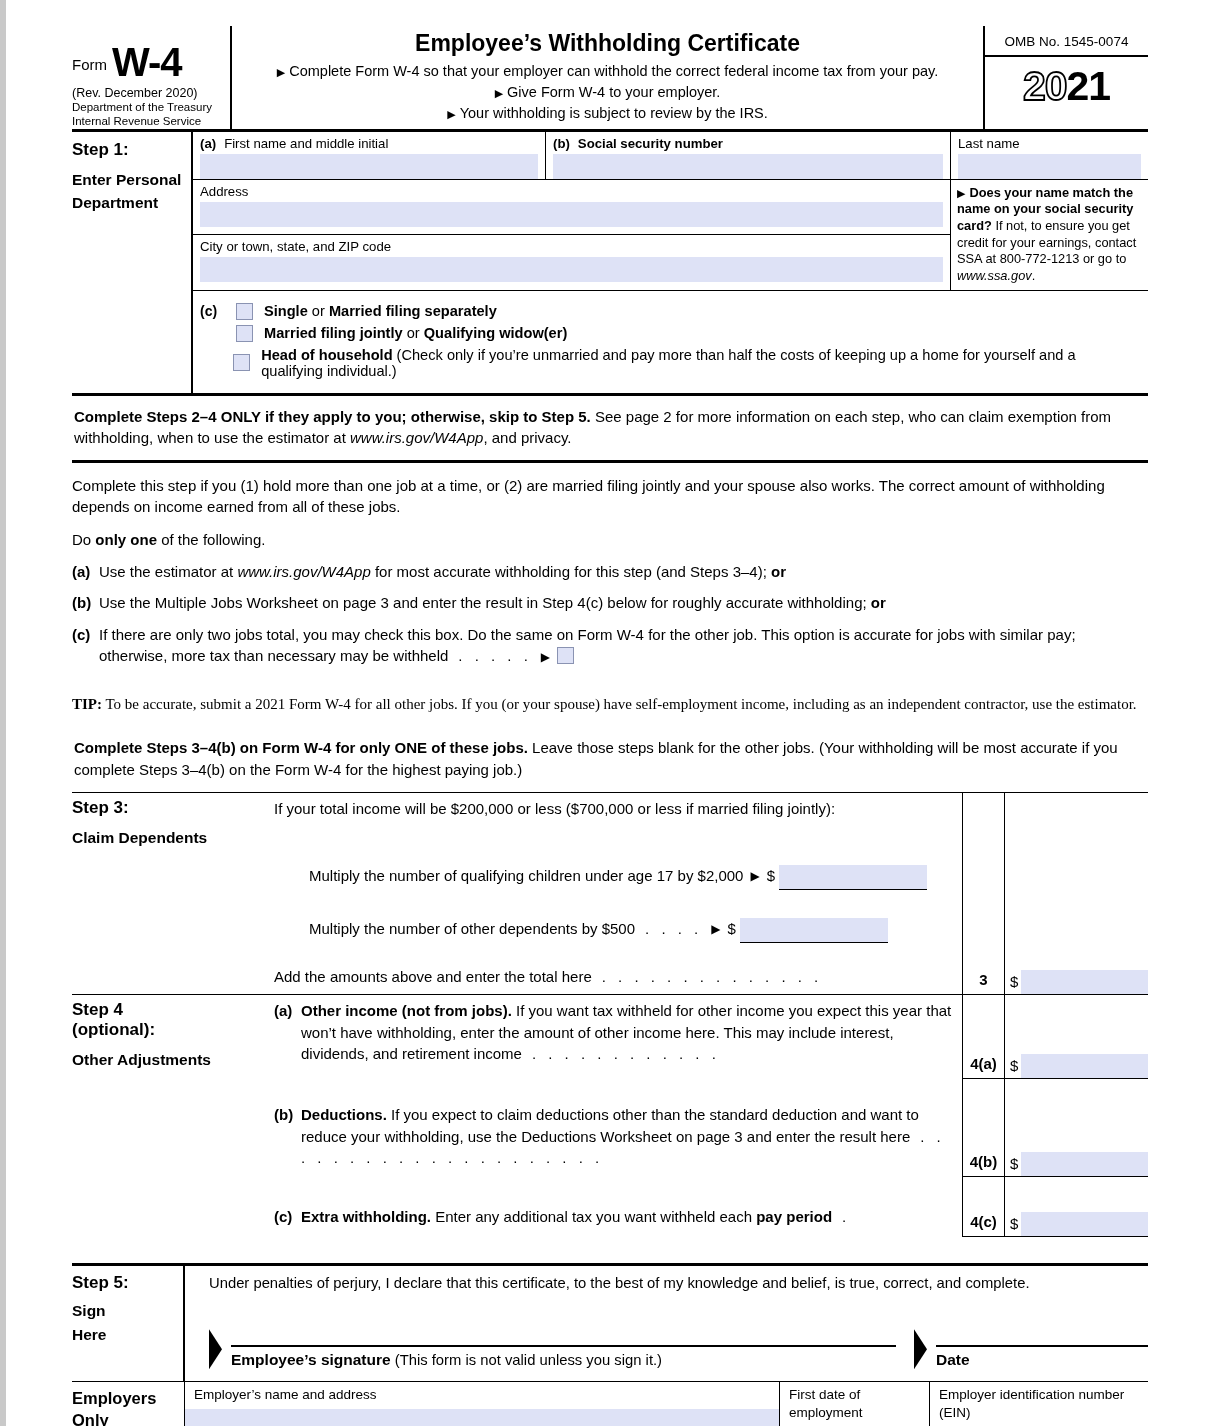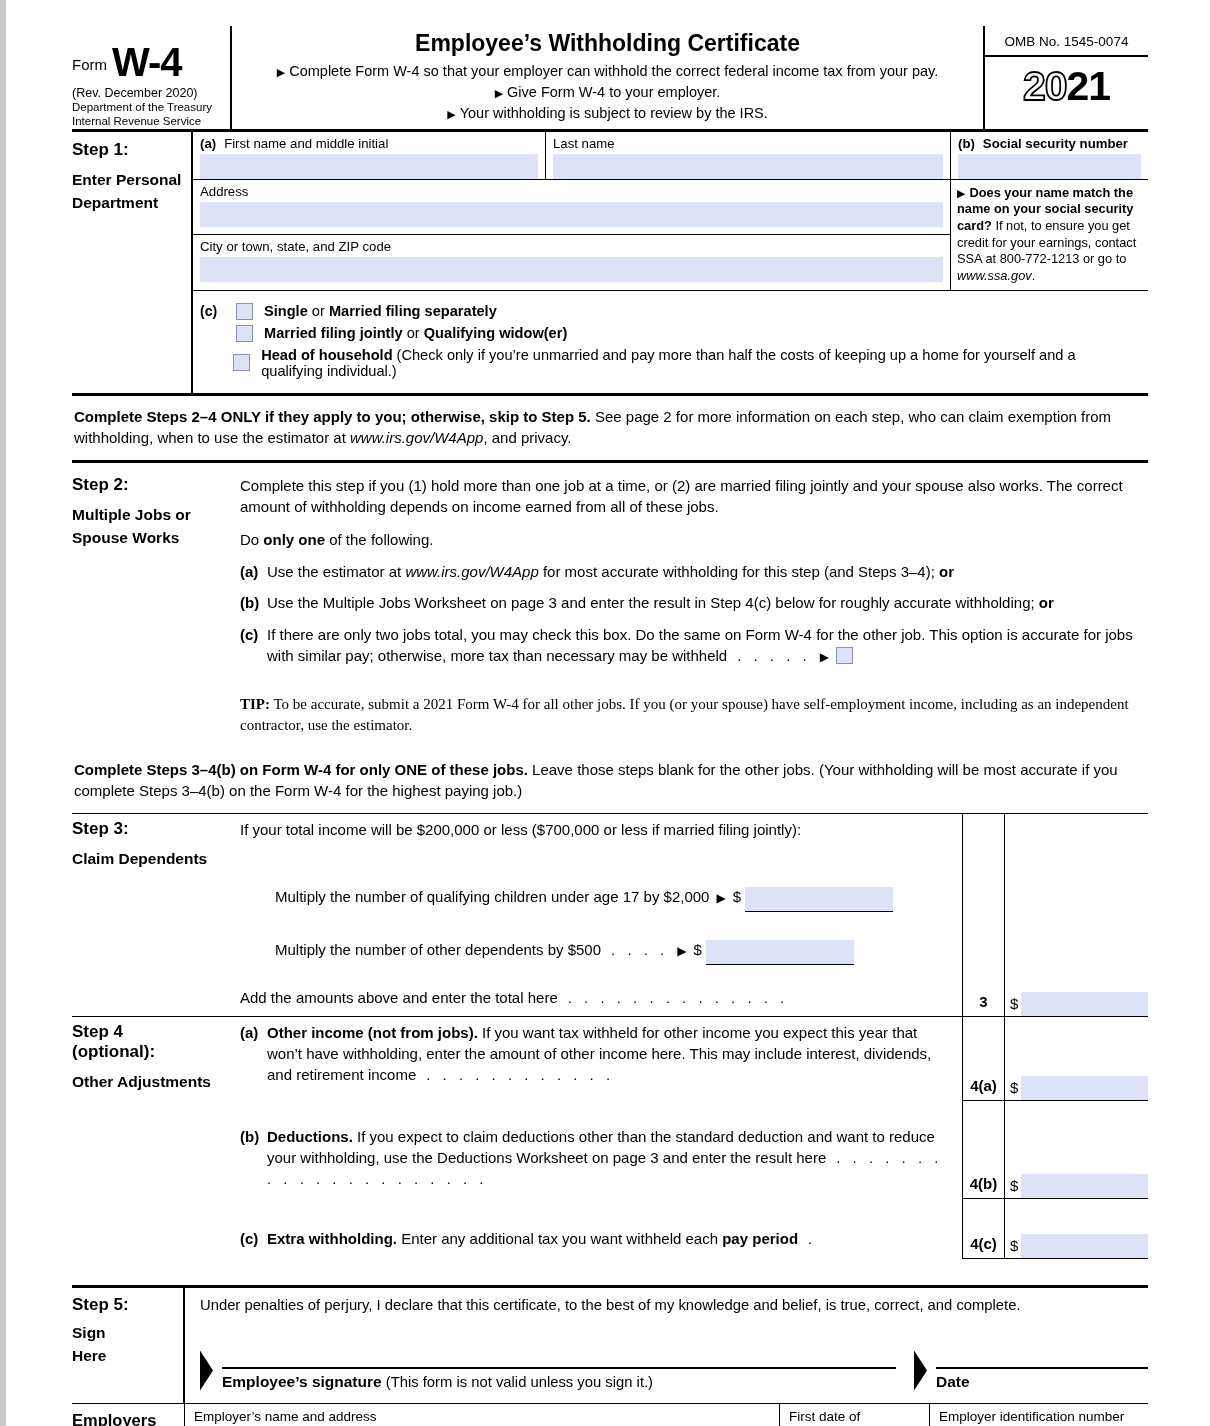--- a/index.html
+++ b/index.html
@@ -60,21 +60,21 @@
   .li-tag { width:27px; font-weight:bold; flex:none; }
   .li-text { flex:1; }
   .dots { word-spacing:8px; margin:0 6px 0 10px; }
   .arrow-sm { font-size:12px; margin:0 7px; }
   .inline-cb { vertical-align:-3px; }
   .tip { margin-top:28px;font-family:Liberation Serif, serif; }
 
   
   .step34 { border-top:1px solid #000; }
   .r { display:flex; align-items:stretch; }
-  .c-main { flex:1; display:flex; min-width:0; }
+  .c-main { flex:1; display:flex; min-width:0;gap:34px; }
   .c-label { width:168px; flex:none; padding-top:5px; }
   .c-text { flex:1; font-size:15px; line-height:1.42; padding:5px 8px 4px 0; }
   .c-num { width:43px; flex:none; border-left:1px solid #000; border-right:1px solid #000;
            display:flex; align-items:flex-end; justify-content:center;
            font-weight:bold; font-size:15px; padding-bottom:6px; }
   .c-amt { width:143px; flex:none; display:flex; align-items:flex-end; padding-left:5px; font-size:15px; }
   .c-amt .dollar { padding-bottom:4px; }
   .amt-field { flex:1; height:24px; margin:0 0 0 3px; }
   .s3-line { display:flex; align-items:flex-end; margin:8px 0 8px 35px; }
   .s3-text { padding-bottom:4px; }
@@ -83,21 +83,21 @@
   .s3-field { width:148px; height:25px; margin-left:4px; border-bottom:1px solid #000; }
   .total-row { min-height:40px; }
   .total-row .c-text { display:flex; align-items:flex-end; padding-bottom:7px; }
   .r5 { min-height:84px; } .r7 { min-height:78px; } .r9 { min-height:36px; }
   .sp20 { min-height:20px; } .sp24 { min-height:24px; }
   .step4-title2 { font-size:17px; font-weight:bold; }
 
   
   .step5 { display:flex; border-top:3px solid #000; margin-top:26px; min-height:118px; }
   .s5-label { width:113px; border-right:2px solid #000; padding-top:7px; }
-  .s5-body { flex:1; padding:9px 0 6px 15px; }
+  .s5-body { flex:1; padding:9px 0 6px 24px; }
   .perjury { font-size:14.8px; }
   .sig-row { display:flex; align-items:flex-end; margin-top:32px; }
   .big-arrow { width:13px; height:40px; background:#000; clip-path:polygon(0 0,100% 50%,0 100%); flex:none; margin-right:9px; }
   .sig-block { flex:1; }
   .sig-line { border-bottom:2px solid #000; height:24px; }
   .sig-label { font-size:14.8px; padding-top:4px; }
   .sig-label b { font-size:15.5px; }
   .date-block { width:212px; flex:none; }
   .gap18 { width:18px; flex:none; }
 
@@ -141,25 +141,25 @@
       <div class="s1-label">
         <div class="step-title">Step 1:</div>
         <div class="step-sub">Enter Personal Department</div>
       </div>
       <div class="s1-main">
         <div class="cell bb">
           <div class="lab"><span class="tag">(a)</span><span>First name and middle initial</span></div>
           <div class="field"></div>
         </div>
         <div class="cell bb bl">
+          <div class="lab"><span class="tag">(b)</span><b>Social security number</b></div>
+          <div class="field"></div>
+        </div>
+        <div class="cell bb bl">
           <div class="lab">Last name</div>
-          <div class="field"></div>
-        </div>
-        <div class="cell bb bl">
-          <div class="lab"><span class="tag">(b)</span><b>Social security number</b></div>
           <div class="field"></div>
         </div>
 
         <div class="cell bb" style="grid-column:1 / span 2">
           <div class="lab">Address</div>
           <div class="field"></div>
         </div>
         <div class="note-cell">
           <span class="b-arrow">▶</span><b>Does your name match the name on your social security card?</b><span> If not, to ensure you get credit for your earnings, contact SSA at 800-772-1213 or go to </span><i>www.ssa.gov</i><span>.</span>
         </div>
@@ -186,24 +186,20 @@
           </div>
         </div>
       </div>
     </div>
 
     <div class="between bb3">
       <b>Complete Steps 2–4 ONLY if they apply to you; otherwise, skip to Step 5.</b><span> See page 2 for more information on each step, who can claim exemption from withholding, when to use the estimator at </span><i>www.irs.gov/W4App</i><span>, and privacy.</span>
     </div>
 
     <div class="step2">
-      <div class="step-label-col">
-        <div class="step-title">Step 2:</div>
-        <div class="step-sub">Multiple Jobs or Spouse Works</div>
-      </div>
       <div class="step-body">
         <p>Complete this step if you (1) hold more than one job at a time, or (2) are married filing jointly and your spouse also works. The correct amount of withholding depends on income earned from all of these jobs.</p>
         <p><span>Do </span><b>only one</b><span> of the following.</span></p>
         <div class="li">
           <span class="li-tag">(a)</span>
           <span class="li-text"><span>Use the estimator at </span><i>www.irs.gov/W4App</i><span> for most accurate withholding for this step (and Steps 3–4); </span><b>or</b></span>
         </div>
         <div class="li">
           <span class="li-tag">(b)</span>
           <span class="li-text"><span>Use the Multiple Jobs Worksheet on page 3 and enter the result in Step 4(c) below for roughly accurate withholding; </span><b>or</b></span>

